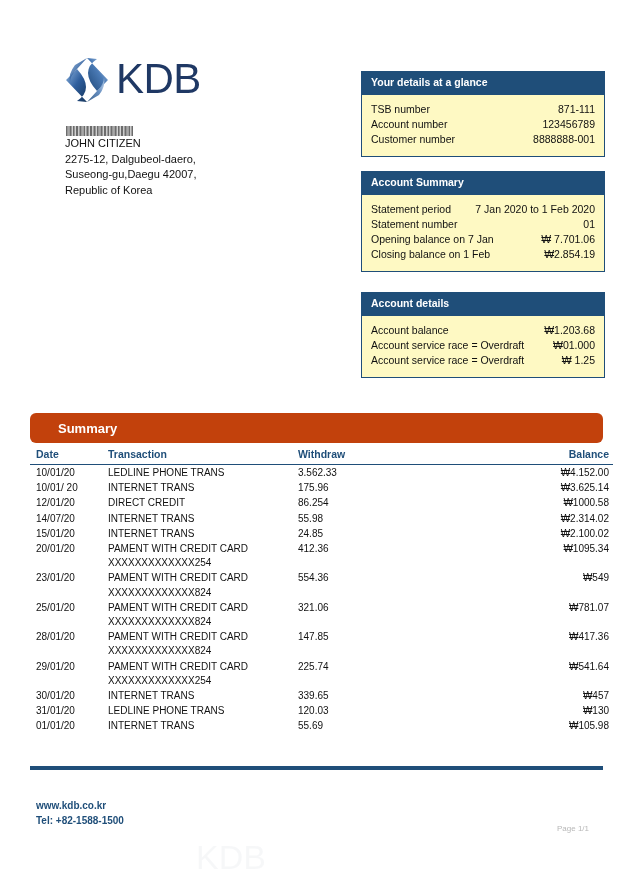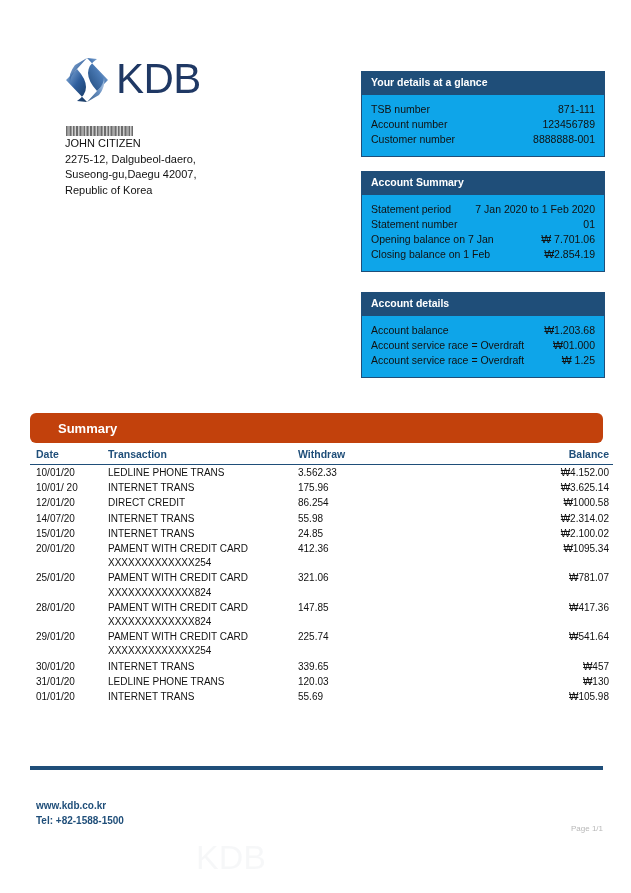--- a/index.html
+++ b/index.html
@@ -65,21 +65,21 @@
     white-space: nowrap;
   }
 
   
   .infobox {
     position: absolute;
     left: 361px;
     width: 244px;
     border: 1px solid #1f4e79;
     box-sizing: border-box;
-    background: #0ea5e9;
+    background: #fef9c3;
   }
   .infobox-title {
     background: #1f4e79;
     color: #ffffff;
     font-size: 10.5px;
     font-weight: bold;
     padding: 5px 9px 6px 9px;
     line-height: 1.1;
   }
   .infobox-body {
@@ -169,21 +169,21 @@
     position: absolute;
     left: 36px;
     top: 798px;
     font-size: 10px;
     font-weight: bold;
     color: #1f4e79;
     line-height: 15px;
   }
   .page-num {
     position: absolute;
-    right: 28px;
+    right: 42px;
     top: 824px;
     font-size: 8px;
     color: #b8b8b8;
   }
   .watermark {
     position: absolute;
     left: 196px;
     top: 838px;
     width: 270px;
     height: 44px;
@@ -333,20 +333,26 @@
           <td class="col-wd">24.85</td>
           <td class="col-bal right">₩2.100.02</td>
         </tr>
         <tr>
           <td class="col-date">20/01/20</td>
           <td class="col-txn"><span>PAMENT WITH CREDIT CARD</span><span class="masked">XXXXXXXXXXXXX254</span></td>
           <td class="col-wd">412.36</td>
           <td class="col-bal right">₩1095.34</td>
         </tr>
         <tr>
+          <td class="col-date">23/01/20</td>
+          <td class="col-txn"><span>PAMENT WITH CREDIT CARD</span><span class="masked">XXXXXXXXXXXXX824</span></td>
+          <td class="col-wd">554.36</td>
+          <td class="col-bal right">₩549</td>
+        </tr>
+        <tr>
           <td class="col-date">25/01/20</td>
           <td class="col-txn"><span>PAMENT WITH CREDIT CARD</span><span class="masked">XXXXXXXXXXXXX824</span></td>
           <td class="col-wd">321.06</td>
           <td class="col-bal right">₩781.07</td>
         </tr>
         <tr>
           <td class="col-date">28/01/20</td>
           <td class="col-txn"><span>PAMENT WITH CREDIT CARD</span><span class="masked">XXXXXXXXXXXXX824</span></td>
           <td class="col-wd">147.85</td>
           <td class="col-bal right">₩417.36</td>

